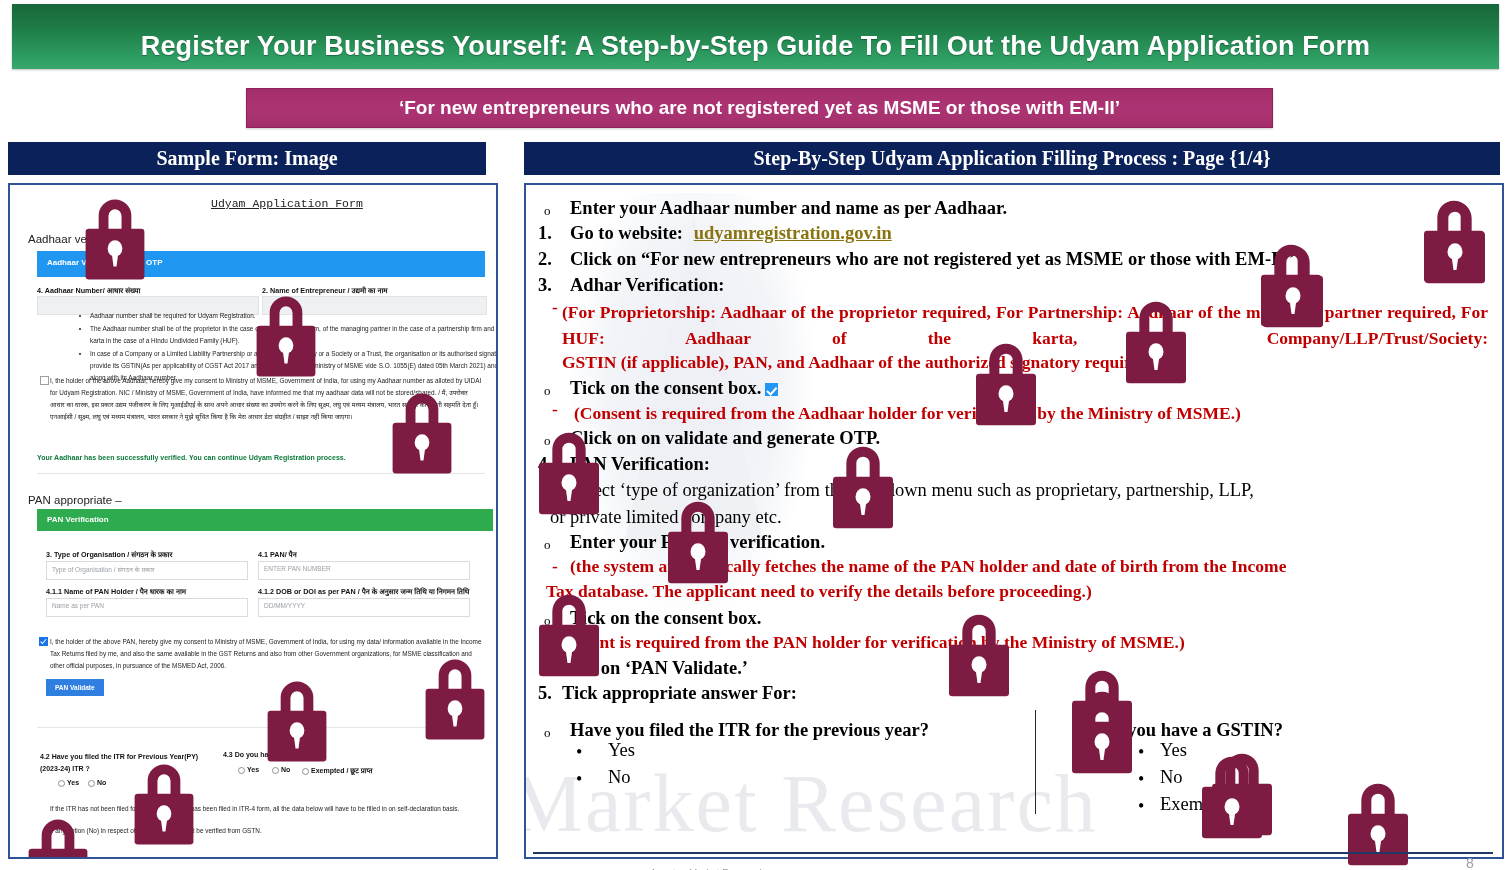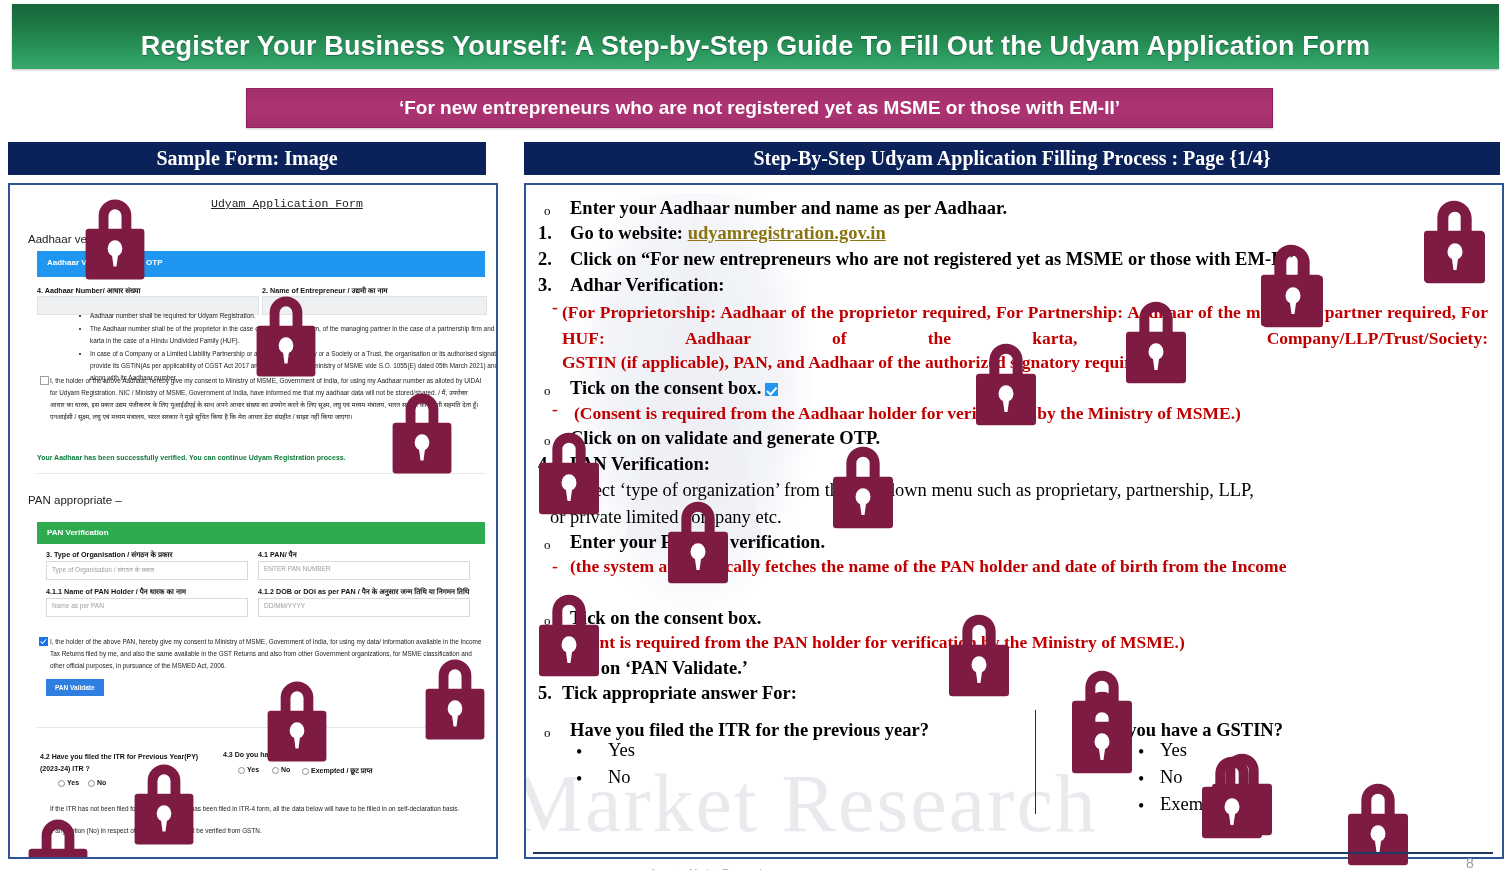--- a/index.html
+++ b/index.html
@@ -110,21 +110,21 @@
   }
   .fi-ok{
     position:absolute;left:27px;top:269px;font-size:7px;font-weight:bold;color:#0e7a3c;
     font-family:"Liberation Sans", sans-serif;
   }
   .fi-pansec{
     position:absolute;left:18px;top:309px;font-size:11.5px;color:#222;
     font-family:"Liberation Sans", sans-serif;
   }
   .fi-greenbar{
-    position:absolute;left:27px;top:337px;width:448px;height:22px;background:#2eaa4f;
+    position:absolute;left:27px;top:324px;width:448px;height:22px;background:#2eaa4f;padding-left:8px;
   }
   .fi-greenbar span{
     position:absolute;left:10px;top:6px;color:#fff;font-size:8px;font-weight:bold;
     font-family:"Liberation Sans", sans-serif;
   }
   .fi-btn{
     position:absolute;left:36px;top:494px;background:#2e7fe0;color:#fff;
     font-size:6.5px;font-weight:bold;padding:5px 9px;
     font-family:"Liberation Sans", sans-serif;
   }
@@ -378,21 +378,21 @@
     <div class="wm" id="wm-text">Market Research</div>
 
     <div class="steps">
 
       <div class="mark-o" style="left:18px;top:18px">o</div>
       <div class="line blk" style="left:44px;top:13px;font-size:18.5px">Enter your Aadhaar number and name as per Aadhaar.</div>
 
       <div class="num" style="left:12px;top:38px;font-size:18.5px">1.</div>
       <div class="line blk" style="left:44px;top:38px;font-size:18.5px">
         <span>Go to website:</span>
-        <span class="link" style="">udyamregistration.gov.in</span>
+        <span class="link" style="margin-left:6px">udyamregistration.gov.in</span>
       </div>
 
       <div class="num" style="left:12px;top:64px;font-size:18.5px">2.</div>
       <div class="line blk" style="left:44px;top:64px;font-size:18.5px">Click on “For new entrepreneurs who are not registered yet as MSME or those with EM-II”</div>
 
       <div class="num" style="left:12px;top:90px;font-size:18.5px">3.</div>
       <div class="line blk" style="left:44px;top:90px;font-size:18.5px">Adhar Verification:</div>
 
       <div class="dash" style="left:26px;top:112px;font-size:17.5px">-</div>
       <div class="just" style="left:36px;top:115px;width:926px">(For Proprietorship: Aadhaar of the proprietor required, For Partnership: Aadhaar of the managing  partner required, For HUF: Aadhaar of the karta, For Company/LLP/Trust/Society:</div>
@@ -414,20 +414,21 @@
 
       <div class="mark-o" style="left:18px;top:300px">o</div>
       <div class="line blk" style="left:44px;top:295px;font-size:18.5px;font-weight:normal">Select ‘type of organization’ from the dropdown menu  such as proprietary, partnership, LLP,</div>
       <div class="line blk" style="left:24px;top:322px;font-size:18.5px;font-weight:normal">or private limited company etc.</div>
 
       <div class="mark-o" style="left:18px;top:352px">o</div>
       <div class="line blk" style="left:44px;top:347px;font-size:18.5px">Enter your PAN for verification.</div>
 
       <div class="dash" style="left:26px;top:371px;font-size:17.5px">-</div>
       <div class="line red" style="left:44px;top:371px;font-size:17.5px">(the system automatically fetches the name of the PAN holder and date of birth from the Income</div>
+      <div class="line red" style="left:20px;top:396px;font-size:17.5px">Tax database. The applicant need to verify the details before proceeding.)</div>
 
       <div class="mark-o" style="left:18px;top:428px">o</div>
       <div class="line blk" style="left:44px;top:423px;font-size:18.5px">Tick on the consent box.</div>
 
       <div class="dash" style="left:26px;top:447px;font-size:17.5px">-</div>
       <div class="line red" style="left:22px;top:447px;font-size:17.5px">(Consent is required from the PAN holder for verification by the Ministry of MSME.)</div>
 
       <div class="mark-o" style="left:18px;top:478px">o</div>
       <div class="line blk" style="left:28px;top:473px;font-size:18.5px">Click on ‘PAN Validate.’</div>
 

